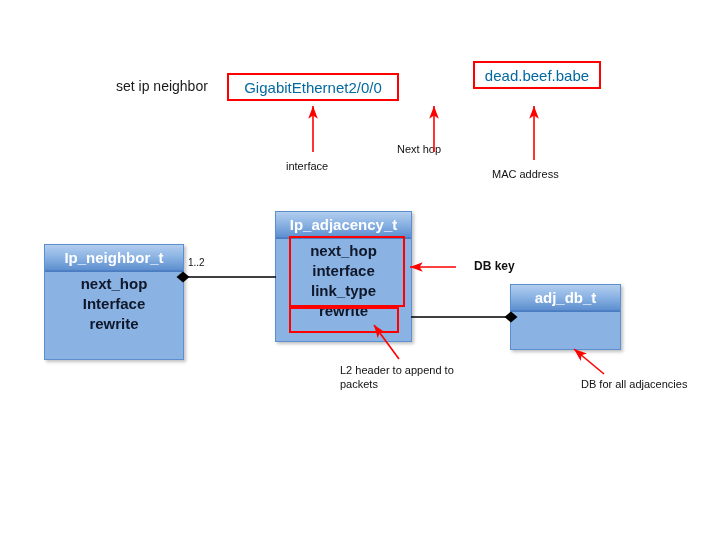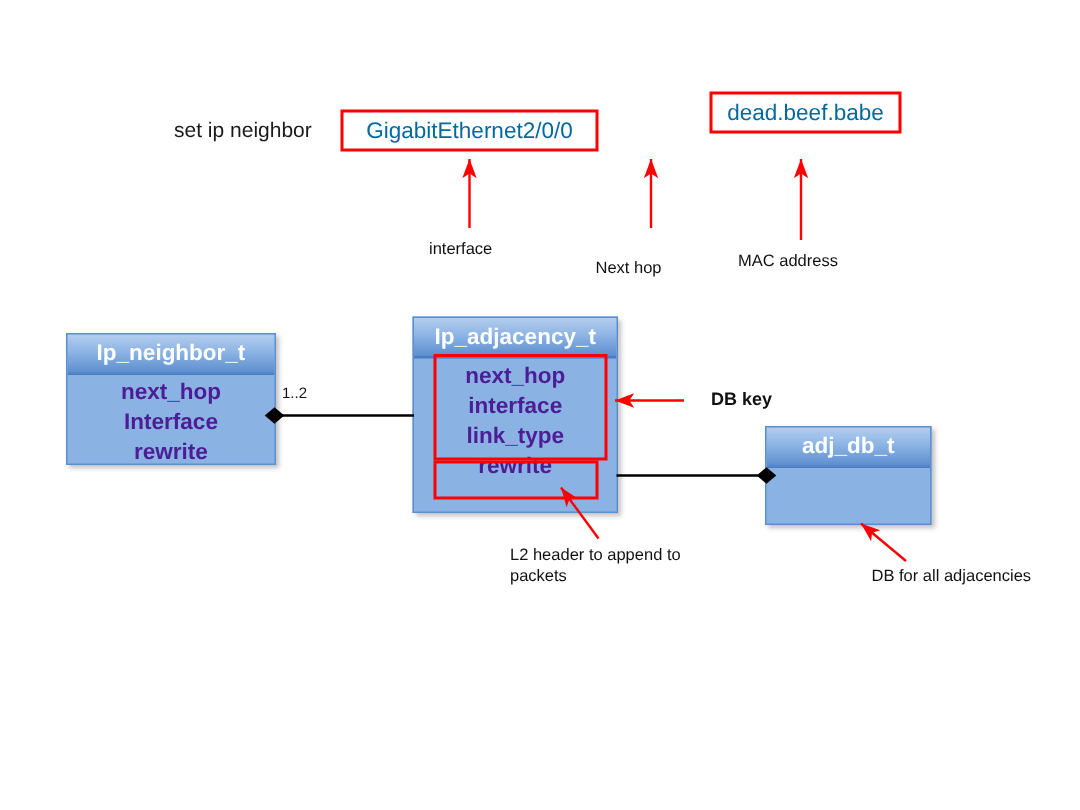--- a/index.html
+++ b/index.html
@@ -54,21 +54,21 @@
 
   
   .caption {
     position: absolute;
     font-size: 11px;
     color: #111111;
     white-space: nowrap;
     line-height: 14px;
   }
   #cap-interface { left: 286px; top: 159px; }
-  #cap-nexthop   { left: 397px; top: 172px; }
+  #cap-nexthop   { left: 397px; top: 142px; }
   #cap-mac       { left: 492px; top: 167px; }
   #cap-dbkey     { left: 474px; top: 259px; font-size: 12px; font-weight: bold; }
   #cap-l2        { left: 340px; top: 363px; width: 130px; white-space: normal; }
   #cap-dbadj     { left: 581px; top: 377px; }
   #mult-1-2      { left: 188px; top: 256px; font-size: 10px; }
 
   
   .uml-box {
     position: absolute;
     box-sizing: border-box;
@@ -83,31 +83,31 @@
     text-align: center;
     color: #ffffff;
     font-size: 15px;
     font-weight: bold;
     background: linear-gradient(to bottom, #b3cdee 0%, #8cb4e4 45%, #5e8fcf 96%, #3f73be 100%);
     border-bottom: 1px solid #4a7cc0;
     white-space: nowrap;
   }
   .uml-body {
     text-align: center;
-    color: #4c1d95;
+    color: #0f172a;
     font-size: 15px;
     font-weight: bold;
     padding-top: 2px;
   }
   .uml-body .attr {
     line-height: 20px;
     white-space: nowrap;
   }
 
-  #box-neighbor  { left: 44px;  top: 222px; width: 140px; height: 88px; }
+  #box-neighbor  { left: 44px;  top: 244px; width: 140px; height: 116px; }
   #box-adjacency { left: 275px; top: 211px; width: 137px; height: 131px; }
   #box-adjdb     { left: 510px; top: 284px; width: 111px; height: 66px; }
 
   
   .red-outline {
     position: absolute;
     border: 2px solid #ff0000;
     box-sizing: border-box;
     background: transparent;
   }

